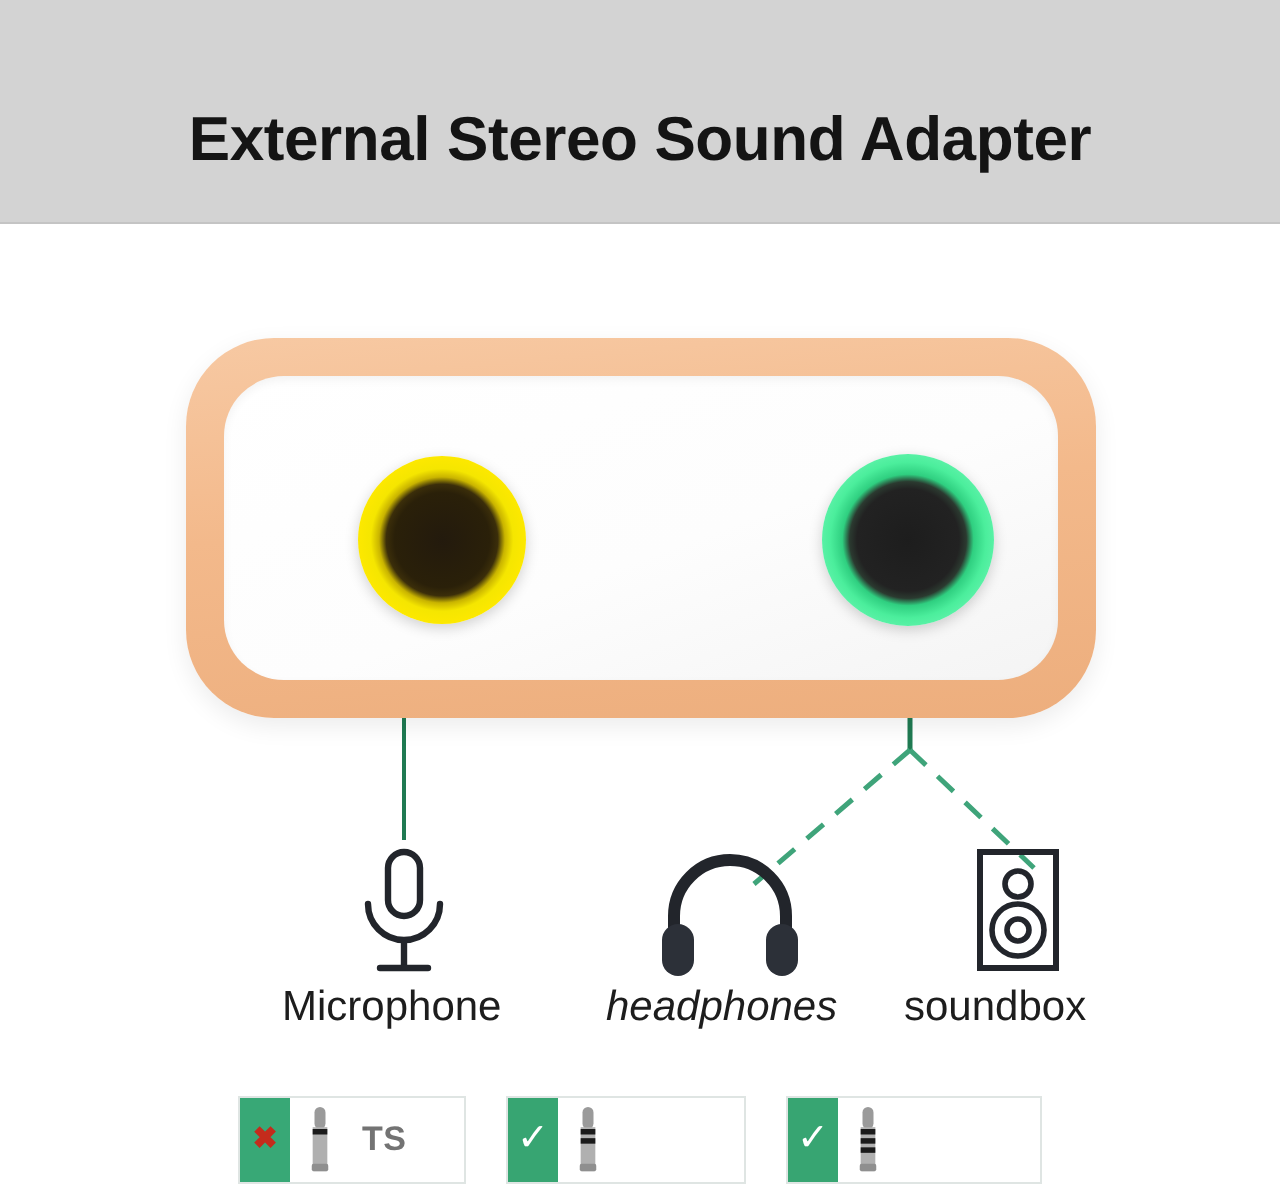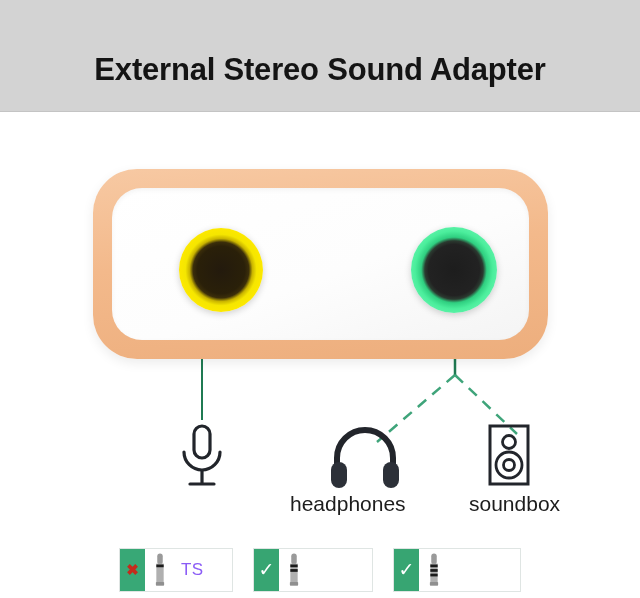--- a/index.html
+++ b/index.html
@@ -121,22 +121,22 @@
   .icon-head { left: 325px; top: 312px; }
   .icon-box  { left: 468px; top: 310px; }
 
   .dev-label {
     position: absolute;
     font-size: 21px;
     color: #1d1d1d;
     white-space: nowrap;
   }
   .label-mic  { left: 141px; top: 380px; }
-  .label-head { left: 290px; top: 380px; }
-  .label-box  { left: 452px; top: 380px; margin-left: 17px; }
+  .label-head { left: 303px; top: 380px; font-style: italic; }
+  .label-box  { left: 452px; top: 380px; }
 
   
   .legend {
     position: absolute;
     left: 0;
     top: 541px;
     width: 640px;
     height: 57px;
     display: flex;
     justify-content: center;
@@ -176,22 +176,23 @@
     display: flex;
     align-items: center;
     justify-content: center;
     flex: none;
   }
   .chip-text {
     display: flex;
     align-items: center;
     padding: 0 16px 0 6px;
     font-size: 17px;
-    color: #8b5cf6;
+    color: #737373;
     letter-spacing: 0.3px;
+    font-weight: bold;
   }
   .chip-ts   { width: 114px; }
   .chip-trs  { width: 120px; }
   .chip-trrs { width: 128px; }
 </style>
 </head>
 <body>
 
 <div class="header-band"></div>
 <div class="header-title">External Stereo Sound Adapter</div>
@@ -235,20 +236,21 @@
 
   <div class="icon-slot icon-box">
     <svg viewBox="0 0 80 70" width="80" height="70">
       <rect x="22" y="4" width="38" height="58" fill="none" stroke="#22252b" stroke-width="3"></rect>
       <circle cx="41" cy="20" r="6.5" fill="none" stroke="#22252b" stroke-width="2.8"></circle>
       <circle cx="41" cy="43" r="13" fill="none" stroke="#22252b" stroke-width="2.8"></circle>
       <circle cx="41" cy="43" r="5.5" fill="none" stroke="#22252b" stroke-width="2.8"></circle>
     </svg>
   </div>
 
+  <div class="dev-label label-mic">Microphone</div>
   <div class="dev-label label-head">headphones</div>
   <div class="dev-label label-box">soundbox</div>
 </div>
 
 <div class="legend">
 
   <div class="legend-chip chip-ts">
     <div class="chip-mark bad">
       <span class="glyph-cross">✖</span>
     </div>

